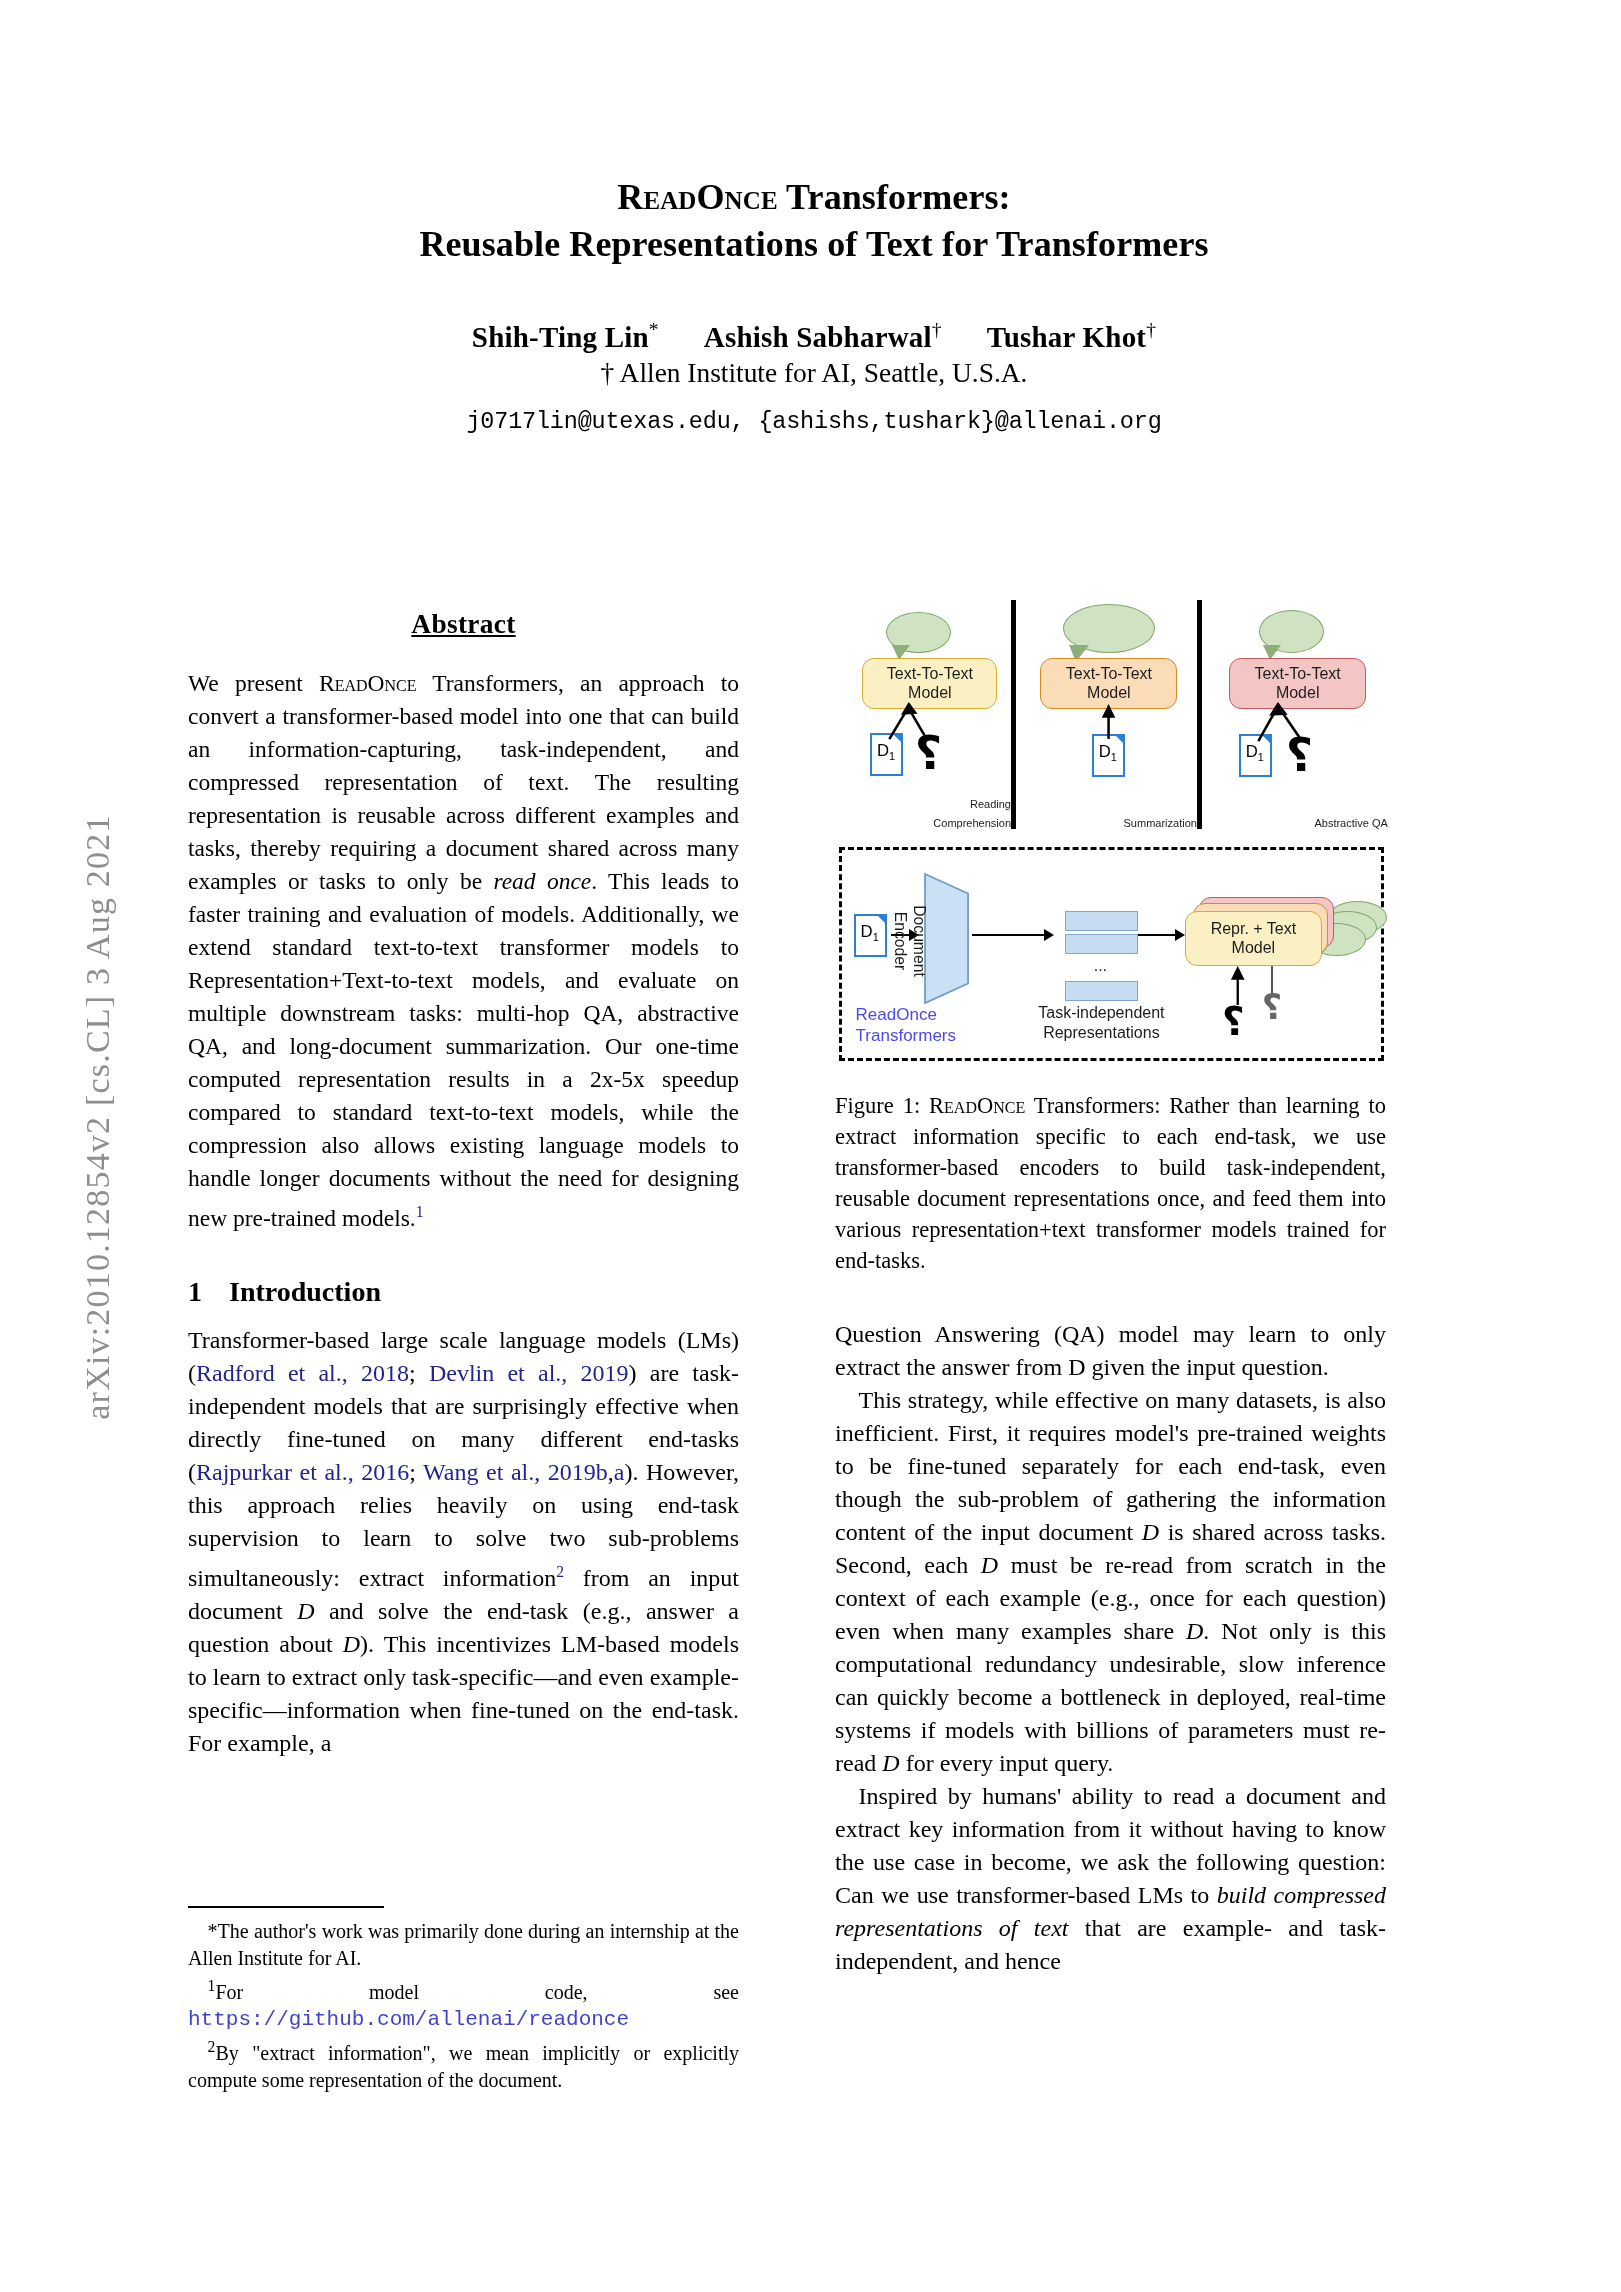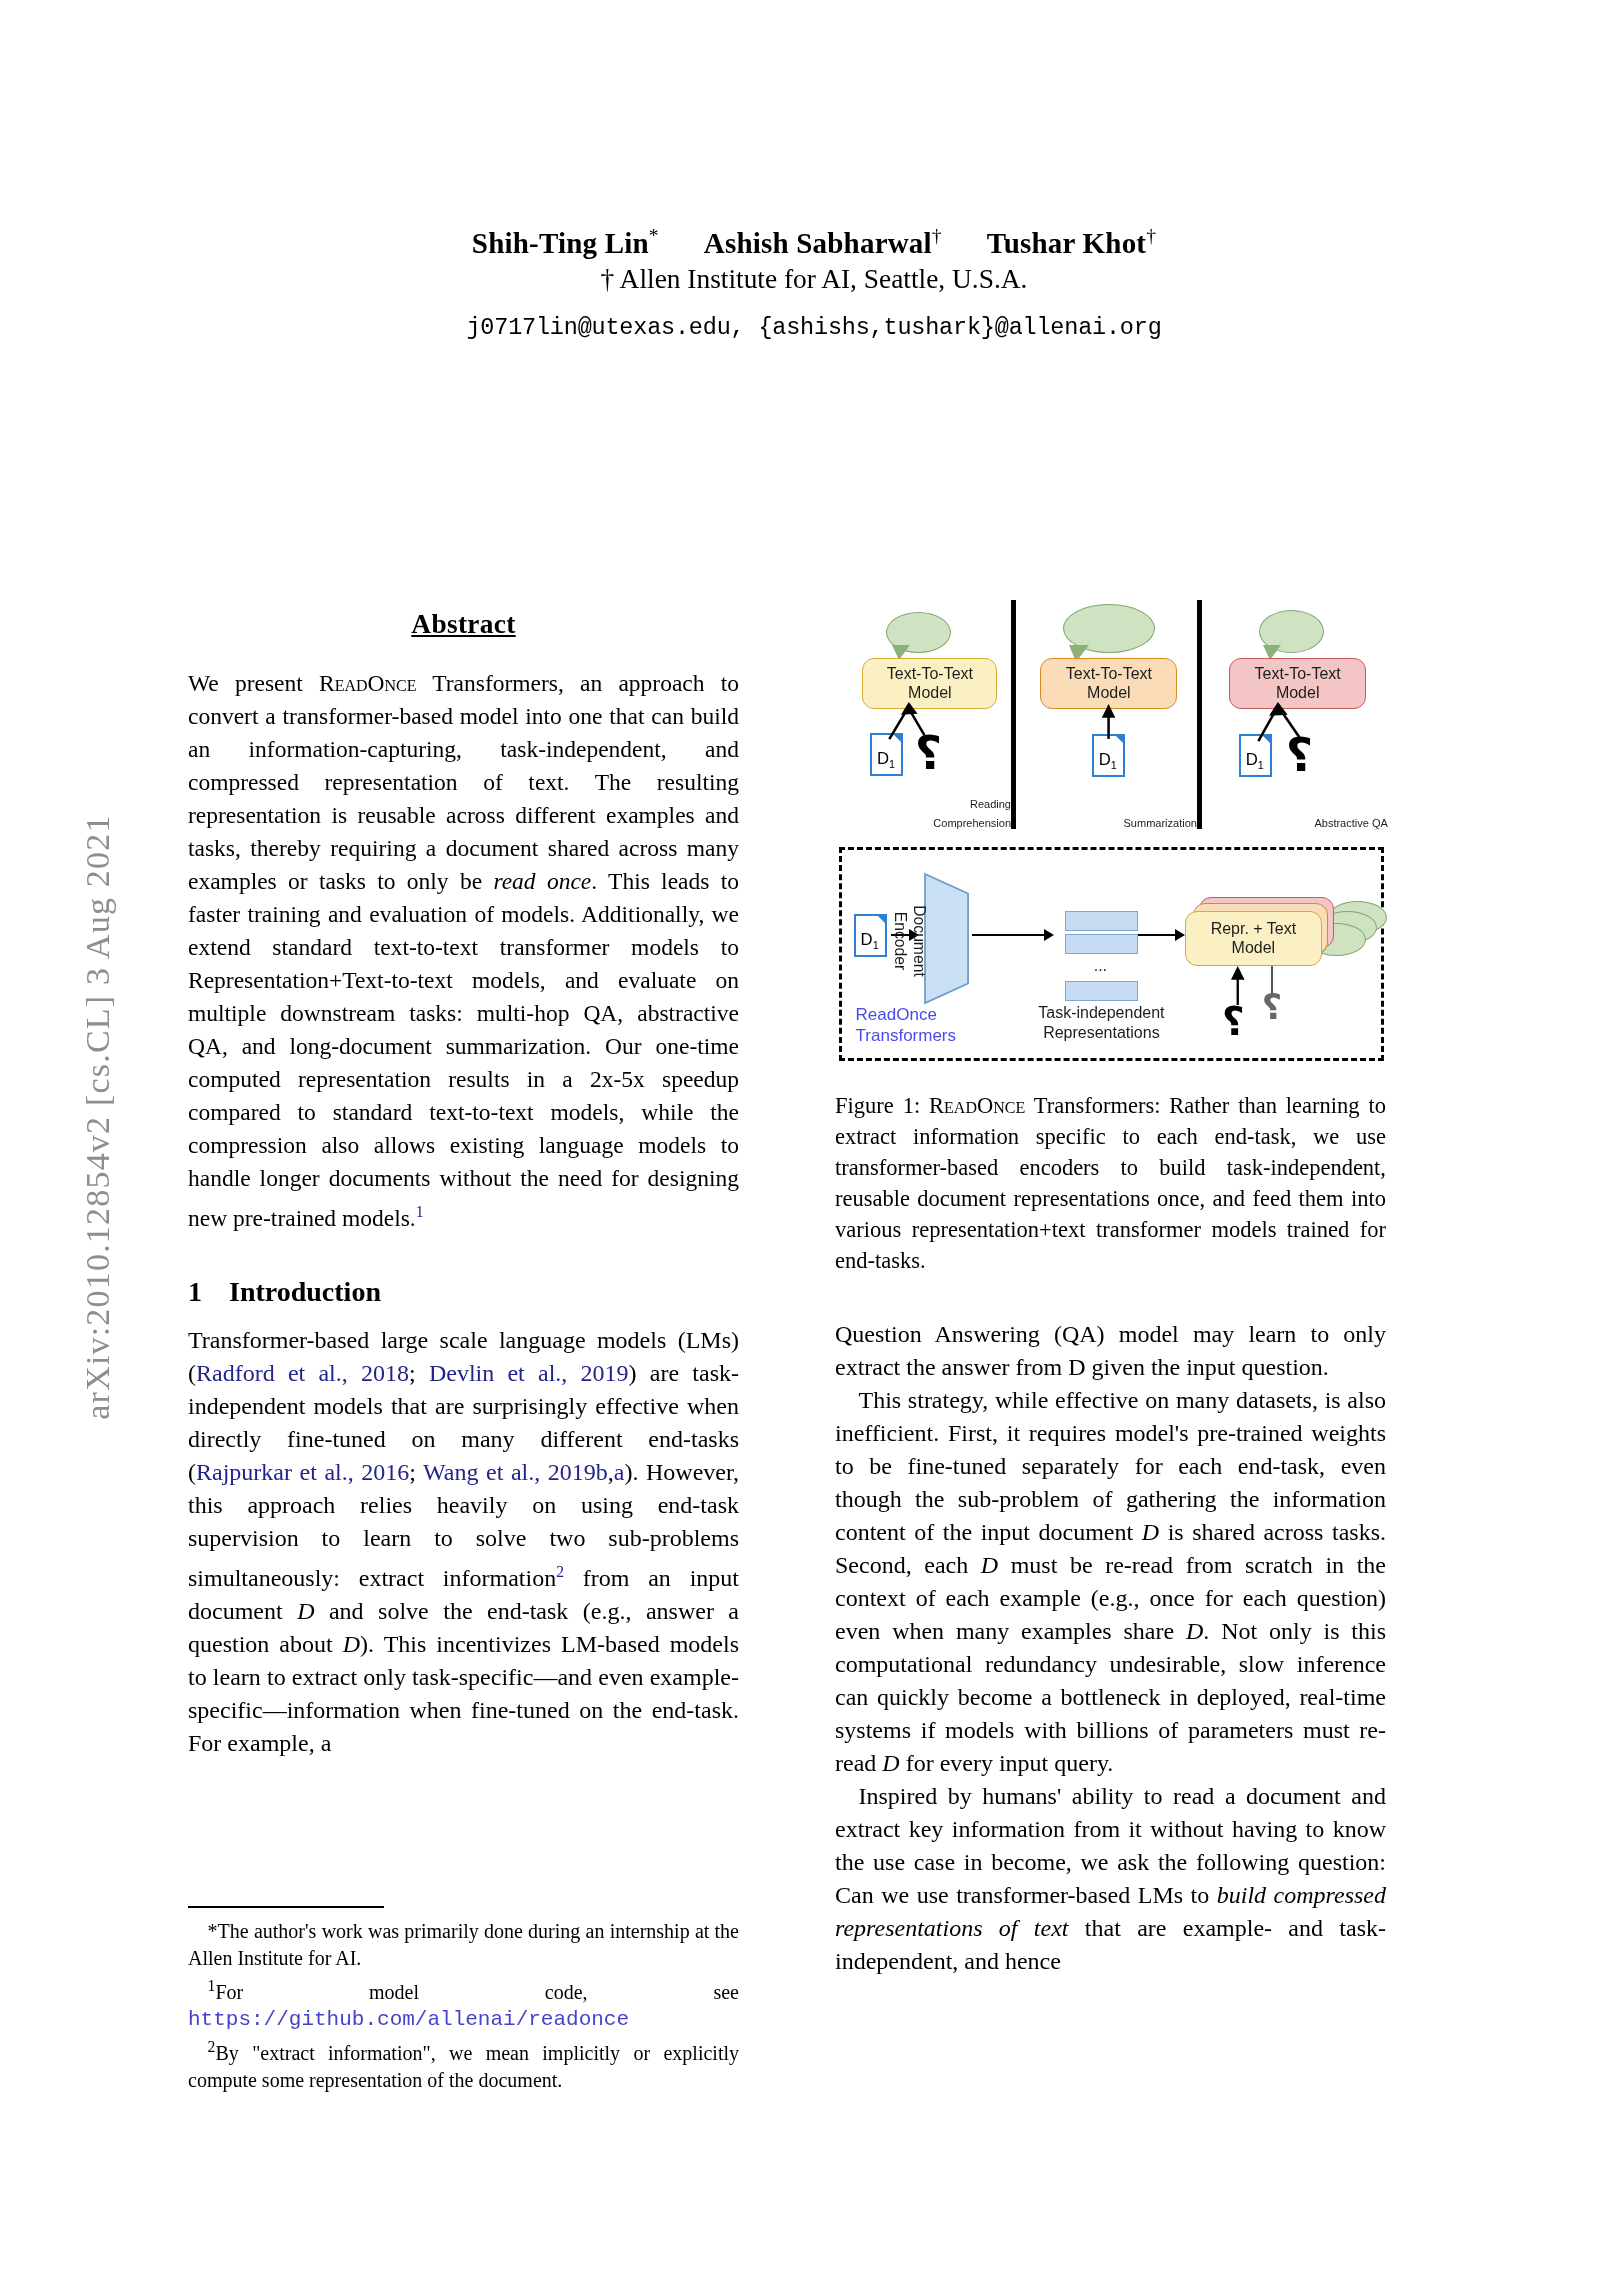--- a/index.html
+++ b/index.html
@@ -184,21 +184,21 @@
   }
   .docicon .fold {
     position: absolute;
     right: -1px; top: -1px;
     width: 0; height: 0;
     border-left: 9.8px solid transparent;
     border-top: 9.8px solid #2d7fd4;
   }
   .docicon .lbl {
     position: absolute;
-    left: 4.9px; bottom: 4px;
+    left: 4.9px; bottom: 12px;
     font-family: "Liberation Sans","DejaVu Sans",sans-serif;
     font-size: 16.7px;
     color: #000;
   }
   .docicon .lbl sub { font-size: 10.8px; }
 
   .qmark {
     position: absolute;
     font-family: "DejaVu Sans", sans-serif;
     font-weight: bold;
@@ -267,20 +267,26 @@
   }
 </style>
 </head>
 <body>
 
 <div id="page">
 
   <div id="arxiv-stamp">arXiv:2010.12854v2  [cs.CL]  3 Aug 2021</div>
 
   <div id="title-block">
+    <div class="paper-title">
+      <div>
+        <span class="sc">ReadOnce</span><span> Transformers:</span>
+      </div>
+      <div>Reusable Representations of Text for Transformers</div>
+    </div>
 
     <div id="authors">
       <span class="author"><span>Shih-Ting Lin</span><sup class="mark">*</sup></span><span class="gap"></span><span class="author"><span>Ashish Sabharwal</span><sup class="mark">†</sup></span><span class="gap"></span><span class="author"><span>Tushar Khot</span><sup class="mark">†</sup></span>
     </div>
 
     <div id="affil2">† Allen Institute for AI, Seattle, U.S.A.</div>
     <div id="emails">j0717lin@utexas.edu, {ashishs,tushark}@allenai.org</div>
   </div>
 
   <div class="col" id="col-left">

